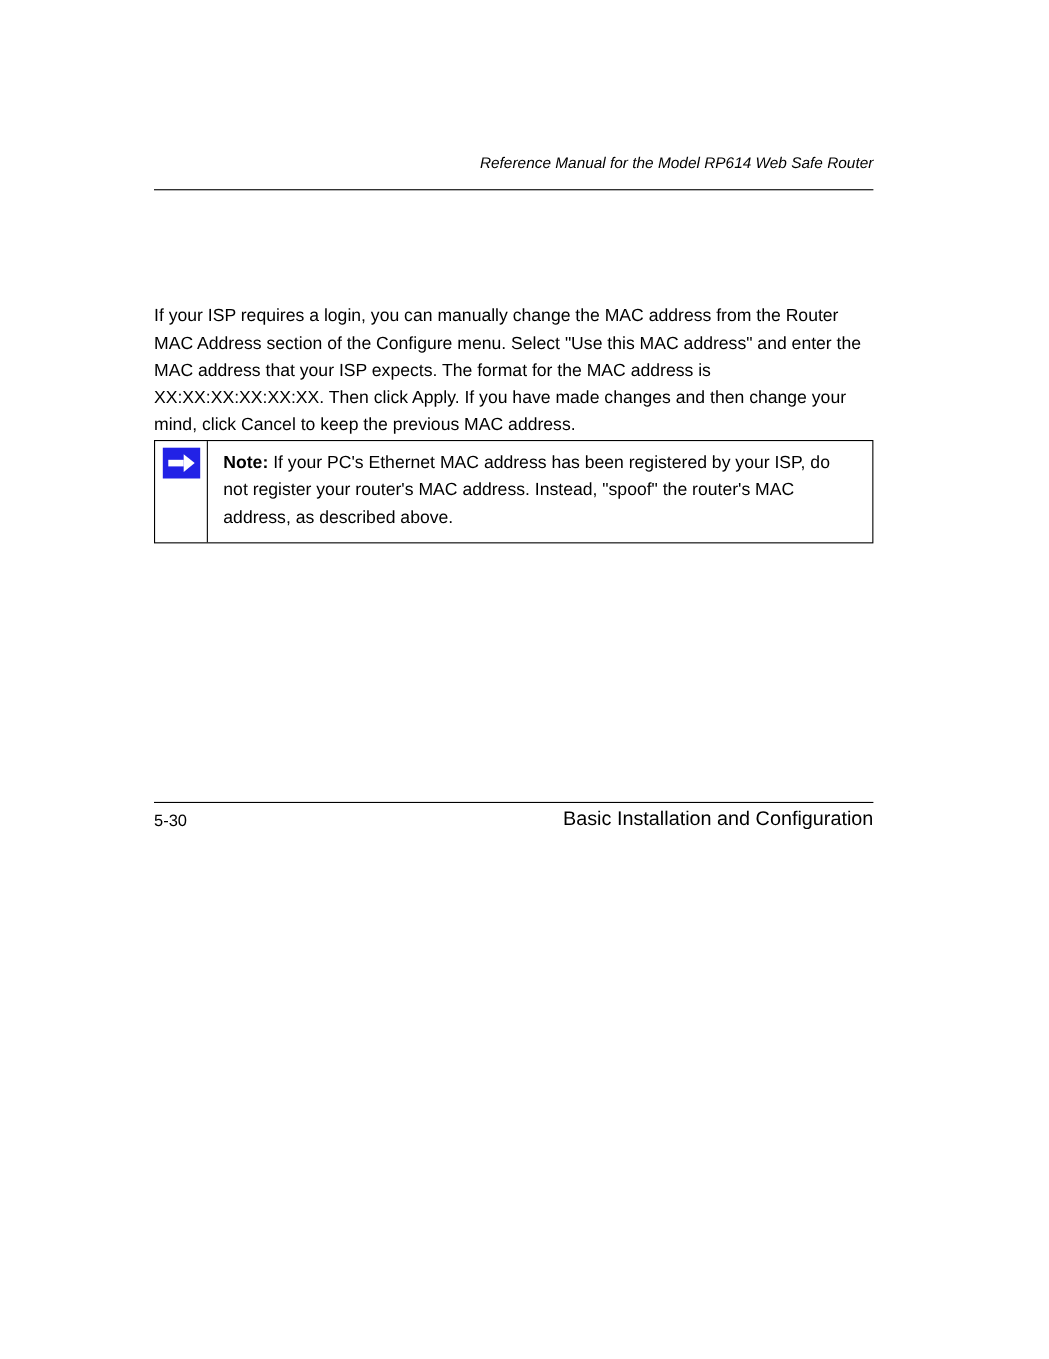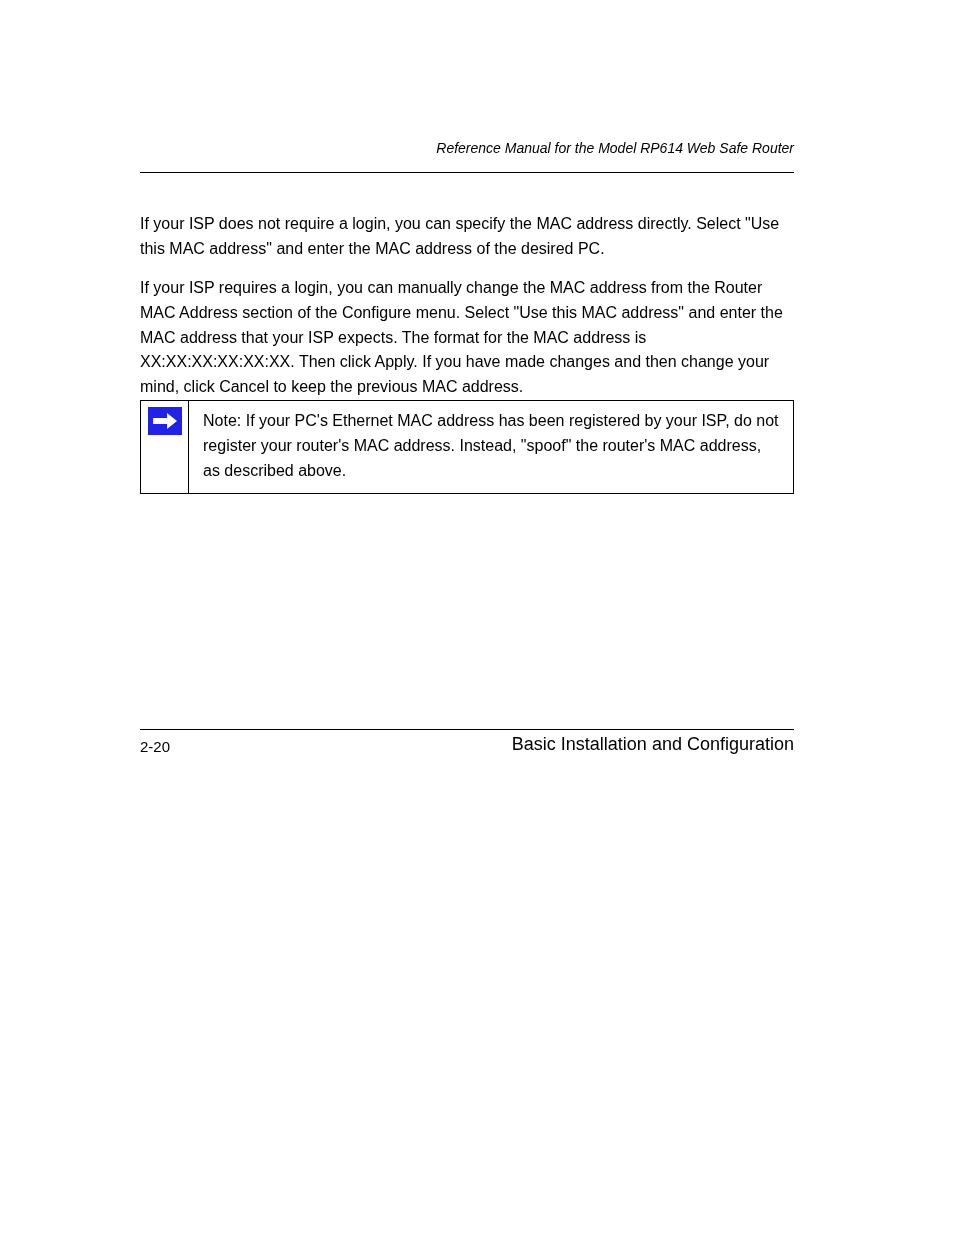--- a/index.html
+++ b/index.html
@@ -8,45 +8,44 @@
   .header-model { position: absolute; top: 140px; left: 140px; right: 160px; font-size: 14px; font-style: italic; text-align: right; white-space: pre; }
   .header-rule { position: absolute; top: 172px; left: 140px; right: 160px; border-top: 1.5px solid #000; }
   .body-text { position: absolute; left: 140px; right: 160px; font-size: 16px; line-height: 1.55; }
   .para1 { top: 212px; }
   .para2 { top: 276px; }
   .callout { position: absolute; top: 400px; left: 140px; right: 160px; border: 1.5px solid #000; display: flex; align-items: stretch; min-height: 64px; }
   .callout-icon-cell { width: 48px; border-right: 1.5px solid #000; display: flex; align-items: flex-start; justify-content: center; padding-top: 6px; }
   .arrow-icon { width: 34px; height: 28px; background: #2222e6; display: flex; align-items: center; justify-content: center; }
   .arrow-icon svg { display: block; }
   .callout-text { flex: 1; padding: 8px 14px 10px 14px; font-size: 16px; line-height: 1.55; }
-  .callout-text b { font-weight: normal; }
+  .callout-text b { font-weight: bold; }
   .footer-rule { position: absolute; bottom: 195px; left: 140px; right: 160px; border-top: 1.5px solid #000; }
   .footer-left { position: absolute; bottom: 170px; left: 140px; font-size: 15px; }
   .footer-right { position: absolute; bottom: 170px; right: 160px; font-size: 18px; }
 </style>
 </head>
 <body>
 
 <div class="page">
   <div class="header-model">Reference Manual for the Model RP614 Web Safe Router</div>
   <div class="header-rule"></div>
 
-  <div class="body-text para1">If your ISP does not require a login, you can specify the MAC address directly. Select "Use this MAC address" and enter the MAC address of the desired PC.</div>
   <div class="body-text para2">If your ISP requires a login, you can manually change the MAC address from the Router MAC Address section of the Configure menu. Select "Use this MAC address" and enter the MAC address that your ISP expects. The format for the MAC address is XX:XX:XX:XX:XX:XX. Then click Apply. If you have made changes and then change your mind, click Cancel to keep the previous MAC address.</div>
 
   <div class="callout">
     <div class="callout-icon-cell">
       <span class="arrow-icon">
         <svg width="28" height="20" viewBox="0 0 28 20">
           <rect x="2" y="7" width="14" height="6" fill="#ffffff"></rect>
           <polygon points="16,2 26,10 16,18" fill="#ffffff"></polygon>
         </svg>
       </span>
     </div>
     <div class="callout-text">
       <b>Note:</b><span> If your PC's Ethernet MAC address has been registered by your ISP, do not register your router's MAC address. Instead, "spoof" the router's MAC address, as described above.</span>
     </div>
   </div>
 
   <div class="footer-rule"></div>
-  <div class="footer-left">2-20</div>
+  <div class="footer-left">5-30</div>
   <div class="footer-right">Basic Installation and Configuration</div>
 </div>
 
 </body></html>

